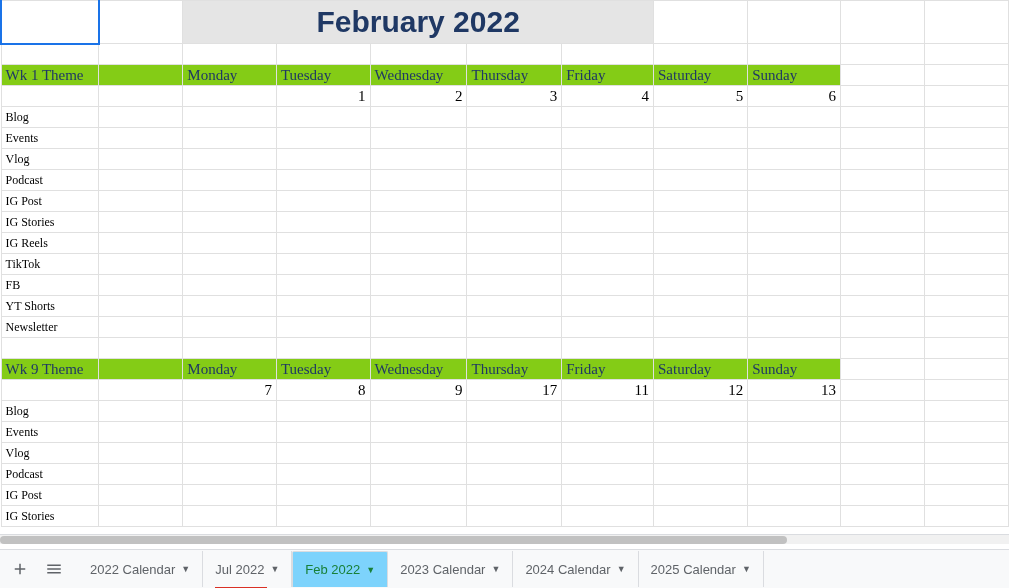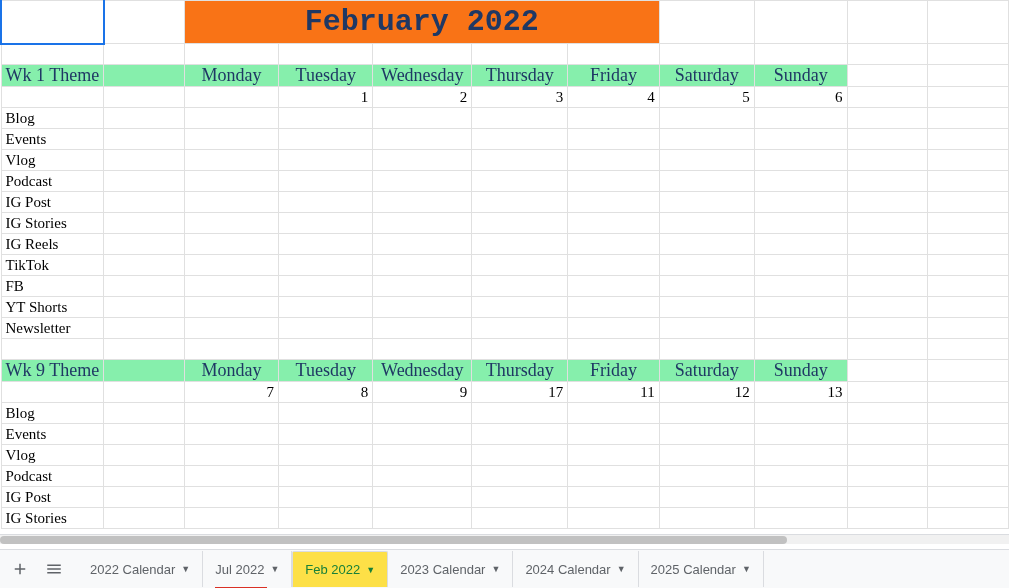--- a/index.html
+++ b/index.html
@@ -34,43 +34,42 @@
   .col-a { width: 100px; }
   .col-b { width: 100px; }
   .col-day { width: 101px; }
   .col-extra { width: 100px; }
   .selected-cell {
     border: 2px solid #1a73e8 !important;
     border-top: 1px solid #e0e0e0 !important;
   }
   .title-row td { height: 43px; }
   .title-cell {
-    background: #f97316;
+    background: #e5e5e5;
     text-align: center;
     font-size: 30px;
     font-weight: bold;
     color: #1f3864;
-    font-family: Liberation Mono, monospace;
+    font-family: Liberation Sans, sans-serif;
   }
   .week-header {
-    background: #86efac;
+    background: #84cc16;
     color: #1f3864;
     font-weight: normal;
     font-family: Georgia, serif;
-    font-size: 18px;
-    text-align: center;
+    font-size: 15px;
   }
   .day-num {
     text-align: right;
     font-family: Georgia, serif;
     font-size: 15px;
   }
   .cat-label {
     font-family: Georgia, serif;
-    font-size: 15px;
+    font-size: 12px;
   }
   .scrollbar-h {
     position: absolute;
     bottom: 44px;
     left: 0;
     right: 0;
     height: 10px;
     background: #f1f1f1;
     border-top: 1px solid #dadce0;
   }
@@ -110,21 +109,21 @@
     display: flex;
     align-items: center;
     padding: 0 12px;
     height: 36px;
     color: #5f6368;
     cursor: pointer;
     border-right: 1px solid #dadce0;
     position: relative;
   }
   .tab.active {
-    background: #fde047;
+    background: #7dd3fc;
     color: #188038;
     font-weight: 500;
     border-top: 1px solid #dadce0;
     border-left: 1px solid #dadce0;
     border-bottom: none;
     border-radius: 2px 2px 0 0;
   }
   .tab-underline-red {
     position: absolute;
     bottom: -2px;

